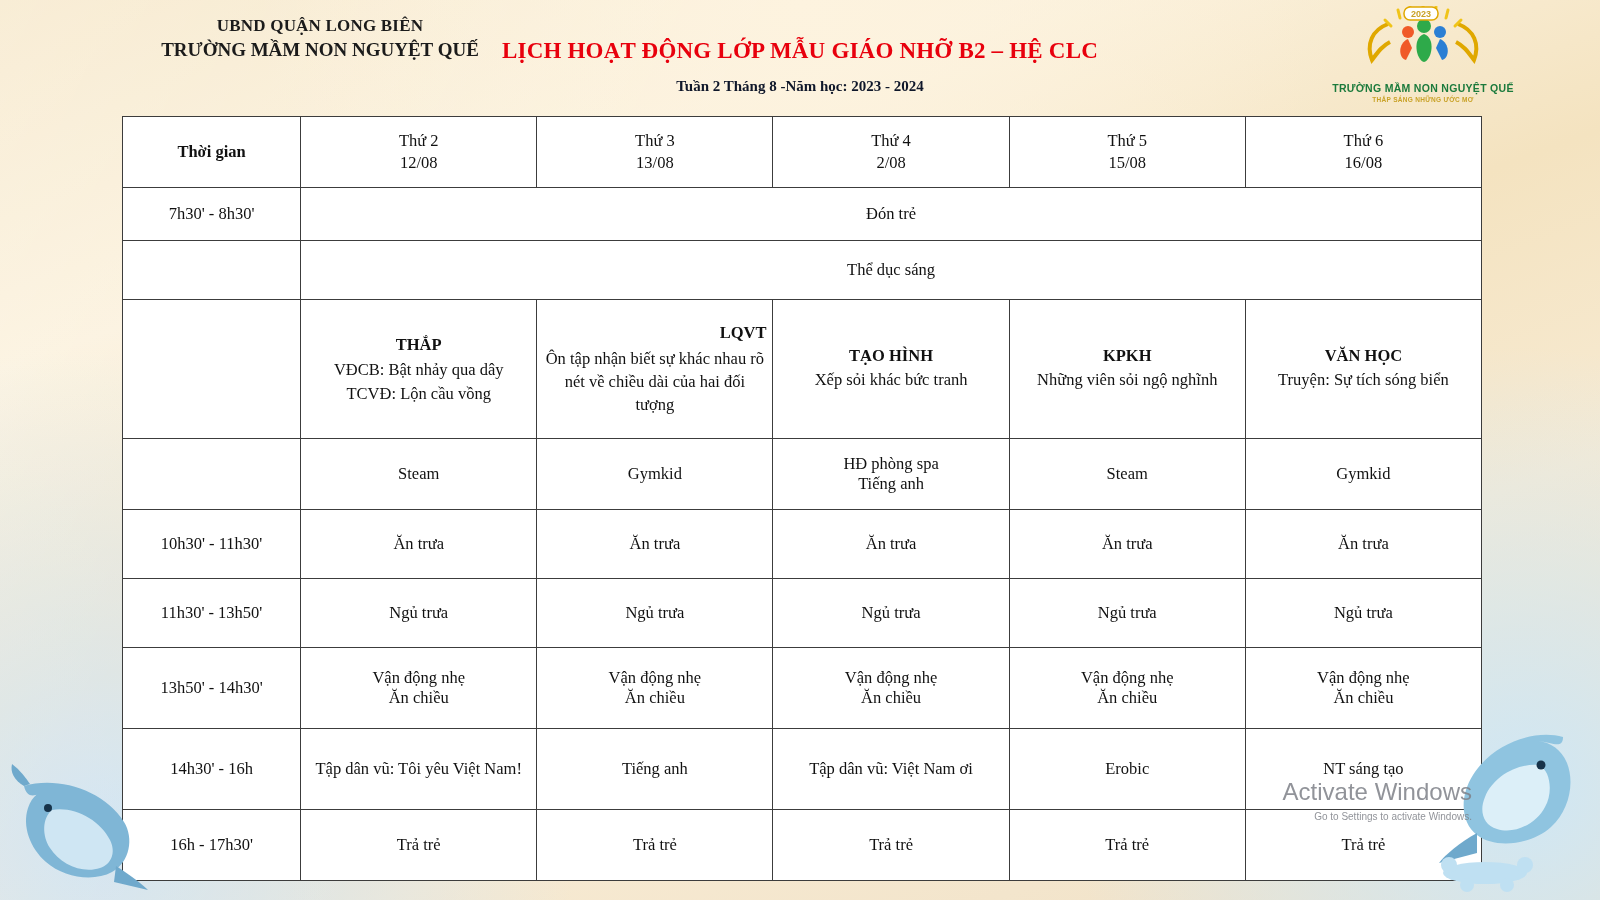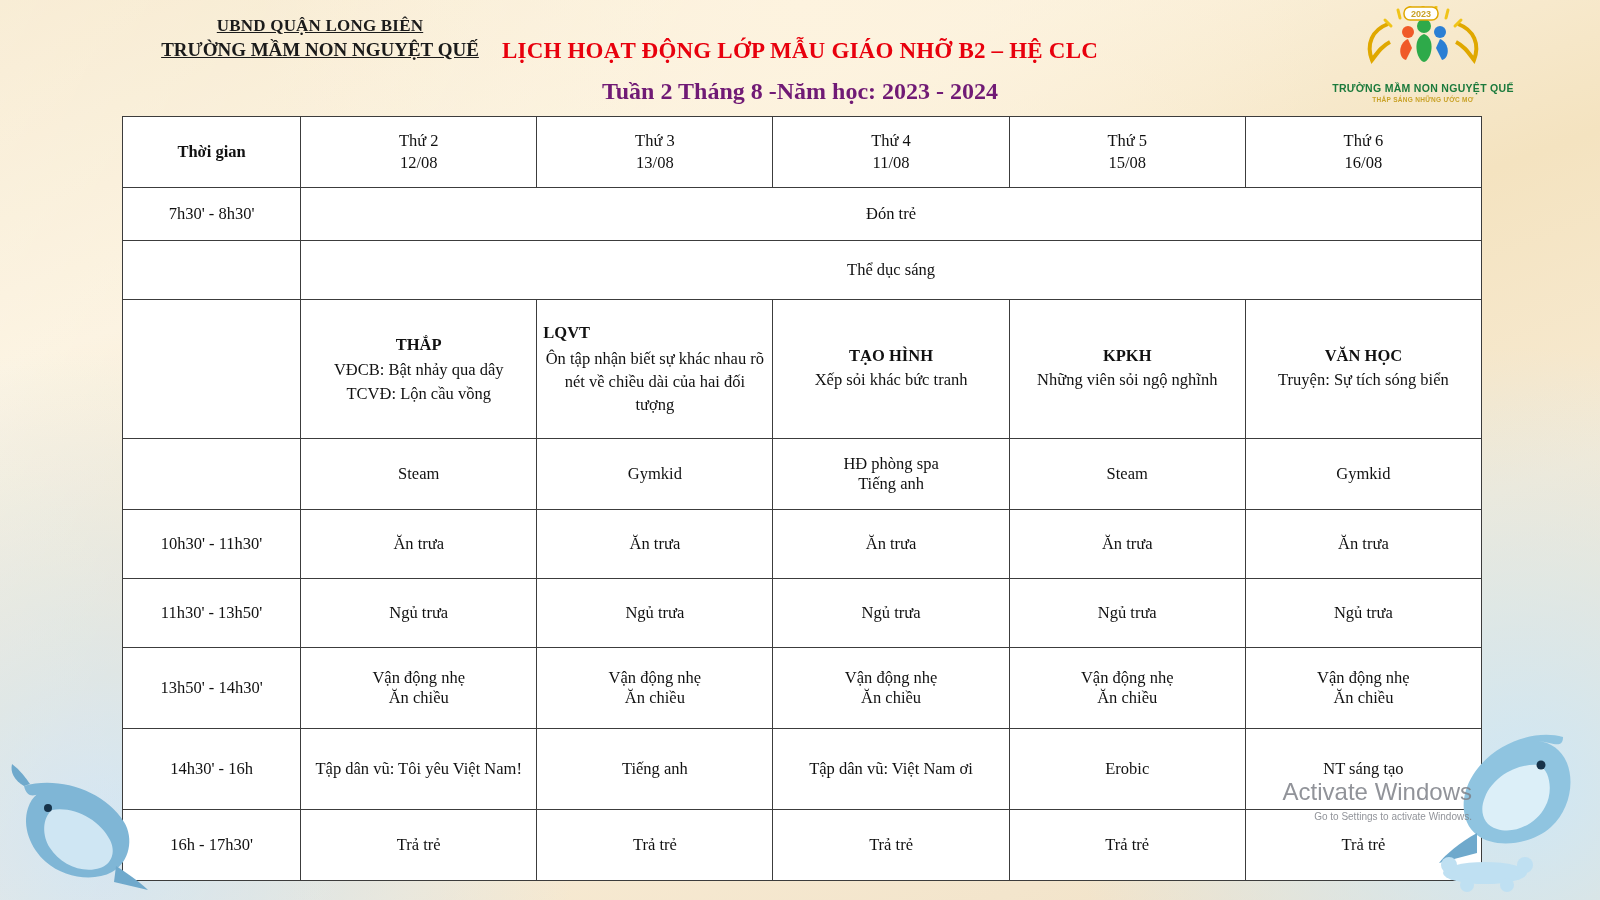--- a/index.html
+++ b/index.html
@@ -35,42 +35,41 @@
 
   
   .hdr-left {
     position: absolute;
     left: 110px;
     top: 16px;
     width: 420px;
     text-align: center;
     color: #1b1b1b;
     font-weight: bold;
-    text-decoration: underline;
   }
   .hdr-left .l1 { font-size: 17px; letter-spacing: .2px; }
   .hdr-left .l2 { font-size: 19px; margin-top: 3px; }
 
   .hdr-center {
     position: absolute;
     left: 430px;
     top: 38px;
     width: 740px;
     text-align: center;
   }
   .hdr-center .title {
     color: #e8000d;
     font-weight: bold;
     font-size: 23px;
     letter-spacing: .2px;
   }
   .hdr-center .sub {
-    color: #701a75;
-    font-weight: bold;
-    font-size: 24px;
+    color: #0f172a;
+    font-weight: bold;
+    font-size: 15px;
     margin-top: 14px;
   }
 
   
   .logo {
     position: absolute;
     right: 82px;
     top: 6px;
     width: 190px;
     height: 96px;
@@ -239,21 +238,21 @@
         <th>
           <div>Thứ 2</div>
           <div>12/08</div>
         </th>
         <th>
           <div>Thứ 3</div>
           <div>13/08</div>
         </th>
         <th>
           <div>Thứ 4</div>
-          <div>11/08</div>
+          <div>2/08</div>
         </th>
         <th>
           <div>Thứ 5</div>
           <div>15/08</div>
         </th>
         <th>
           <div>Thứ 6</div>
           <div>16/08</div>
         </th>
       </tr>
@@ -272,21 +271,21 @@
 
 
       <tr class="r-main">
         <td class="time-cell"></td>
         <td class="left-al">
           <span class="subj" style="text-align:center">THẮP</span>
           <span class="ml">VĐCB: Bật nhảy qua dây</span><br>
           <span class="ml">TCVĐ: Lộn cầu vồng</span>
         </td>
         <td class="left-al">
-          <span class="subj" style="text-align:left">LQVT</span>
+          <span class="subj" style="text-align:right">LQVT</span>
           <span class="ml">Ôn tập nhận biết sự khác nhau rõ nét về chiều dài của hai đối tượng</span>
         </td>
         <td>
           <span class="subj">TẠO HÌNH</span>
           <span class="ml">Xếp sỏi khác bức tranh</span>
         </td>
         <td>
           <span class="subj">KPKH</span>
           <span class="ml">Những viên sỏi ngộ nghĩnh</span>
         </td>

